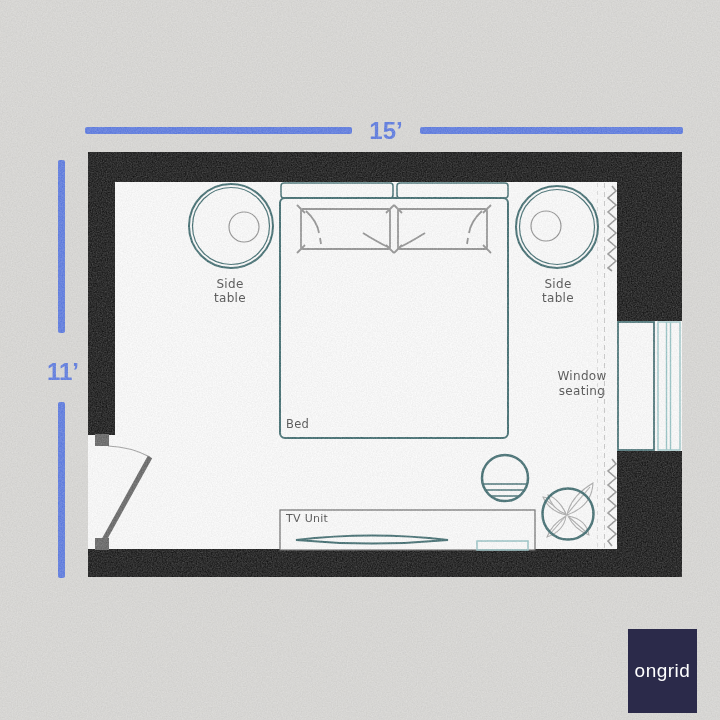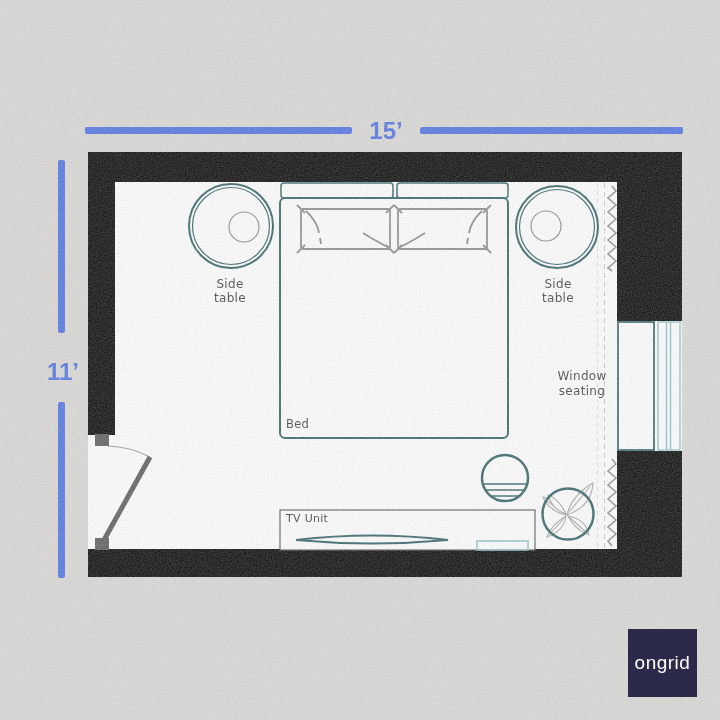--- a/index.html
+++ b/index.html
@@ -18,21 +18,21 @@
   .gray-nf{stroke:var(--pillow-gray,#8a8a8a);fill:none;}
   .leaf{stroke:var(--leaf-gray,#a6a6a6);fill:var(--floor,#fff);}
   .door-fill{fill:var(--door-gray,#575757);}
   .door-leaf{stroke:var(--door-gray,#575757);}
   .arc{stroke:#9a9a9a;fill:none;}
   .dashline{stroke:#c6c6c6;stroke-dasharray:5 4;}
   .dashline2{stroke:#dddddd;stroke-dasharray:4 4;}
   .zig{stroke:#8f8f8f;fill:none;}
   .plan-label{fill:var(--label-color,#3d3d3d);font-size:12px;letter-spacing:0.3px;text-anchor:middle;}
   .plan-label-left{fill:var(--label-color,#3d3d3d);font-size:11.5px;letter-spacing:0.3px;text-anchor:start;}
-  .logo{position:absolute;left:628px;top:629px;width:69px;height:68px;
+  .logo{position:absolute;left:628px;top:629px;width:69px;height:84px;
         background:var(--logo-background,#2b2a4a);color:var(--logo-text-color,#fff);
         display:flex;align-items:center;justify-content:center;
         font-family:"Liberation Sans",sans-serif;font-size:19px;font-weight:500;letter-spacing:0.5px;}
 </style>
 </head>
 <body>
 
 <div class="canvas">
 <svg width="720" height="720" viewBox="0 0 720 720">
 

